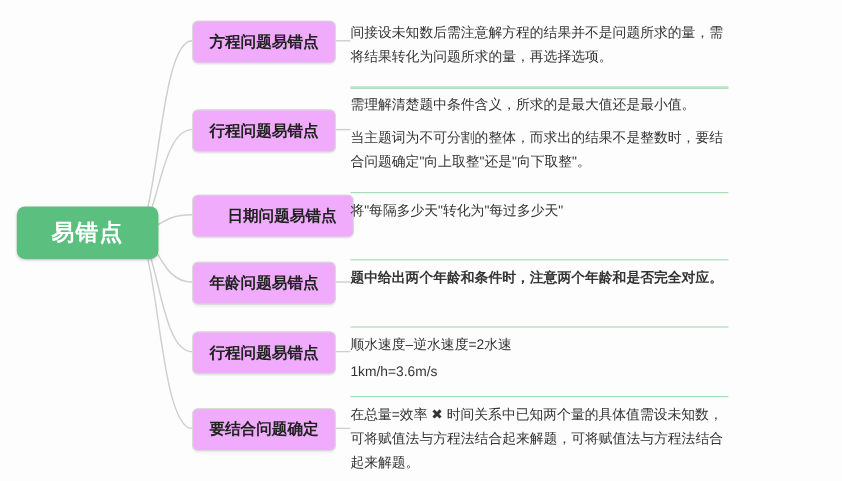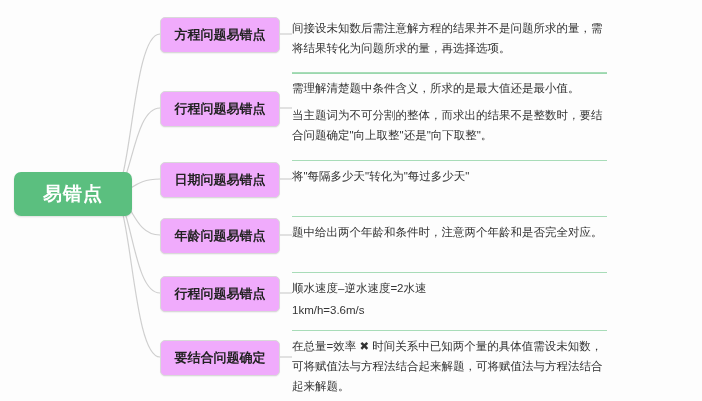--- a/index.html
+++ b/index.html
@@ -114,33 +114,33 @@
     <span>行程问题易错点</span>
   </div>
   <div class="note-sep" style="left:292px; top:72px; width:315px;"></div>
   <div class="note" style="left:292px; top:78px;">
     <span class="note-line">需理解清楚题中条件含义，所求的是最大值还是最小值。</span>
   </div>
   <div class="note" style="left:292px; top:105px;">
     <span class="note-line">当主题词为不可分割的整体，而求出的结果不是整数时，要结合问题确定"向上取整"还是"向下取整"。</span>
   </div>
 
-  <div class="branch-node" style="left:160px; top:162px;">
+  <div class="branch-node" style="left:160px; top:162px;padding-left:15px;">
     <span>日期问题易错点</span>
   </div>
   <div class="note-sep" style="left:292px; top:160px; width:315px;"></div>
   <div class="note" style="left:292px; top:166px;">
     <span class="note-line">将"每隔多少天"转化为"每过多少天"</span>
   </div>
 
   <div class="branch-node" style="left:160px; top:218px;">
     <span>年龄问题易错点</span>
   </div>
   <div class="note-sep" style="left:292px; top:216px; width:315px;"></div>
-  <div class="note" style="left:292px; top:222px;">
+  <div class="note" style="left:292px; top:222px;font-weight:bold;">
     <span class="note-line">题中给出两个年龄和条件时，注意两个年龄和是否完全对应。</span>
   </div>
 
   <div class="branch-node" style="left:160px; top:276px;">
     <span>行程问题易错点</span>
   </div>
   <div class="note-sep" style="left:292px; top:272px; width:315px;"></div>
   <div class="note" style="left:292px; top:278px;">
     <span class="note-line">顺水速度–逆水速度=2水速</span>
   </div>

